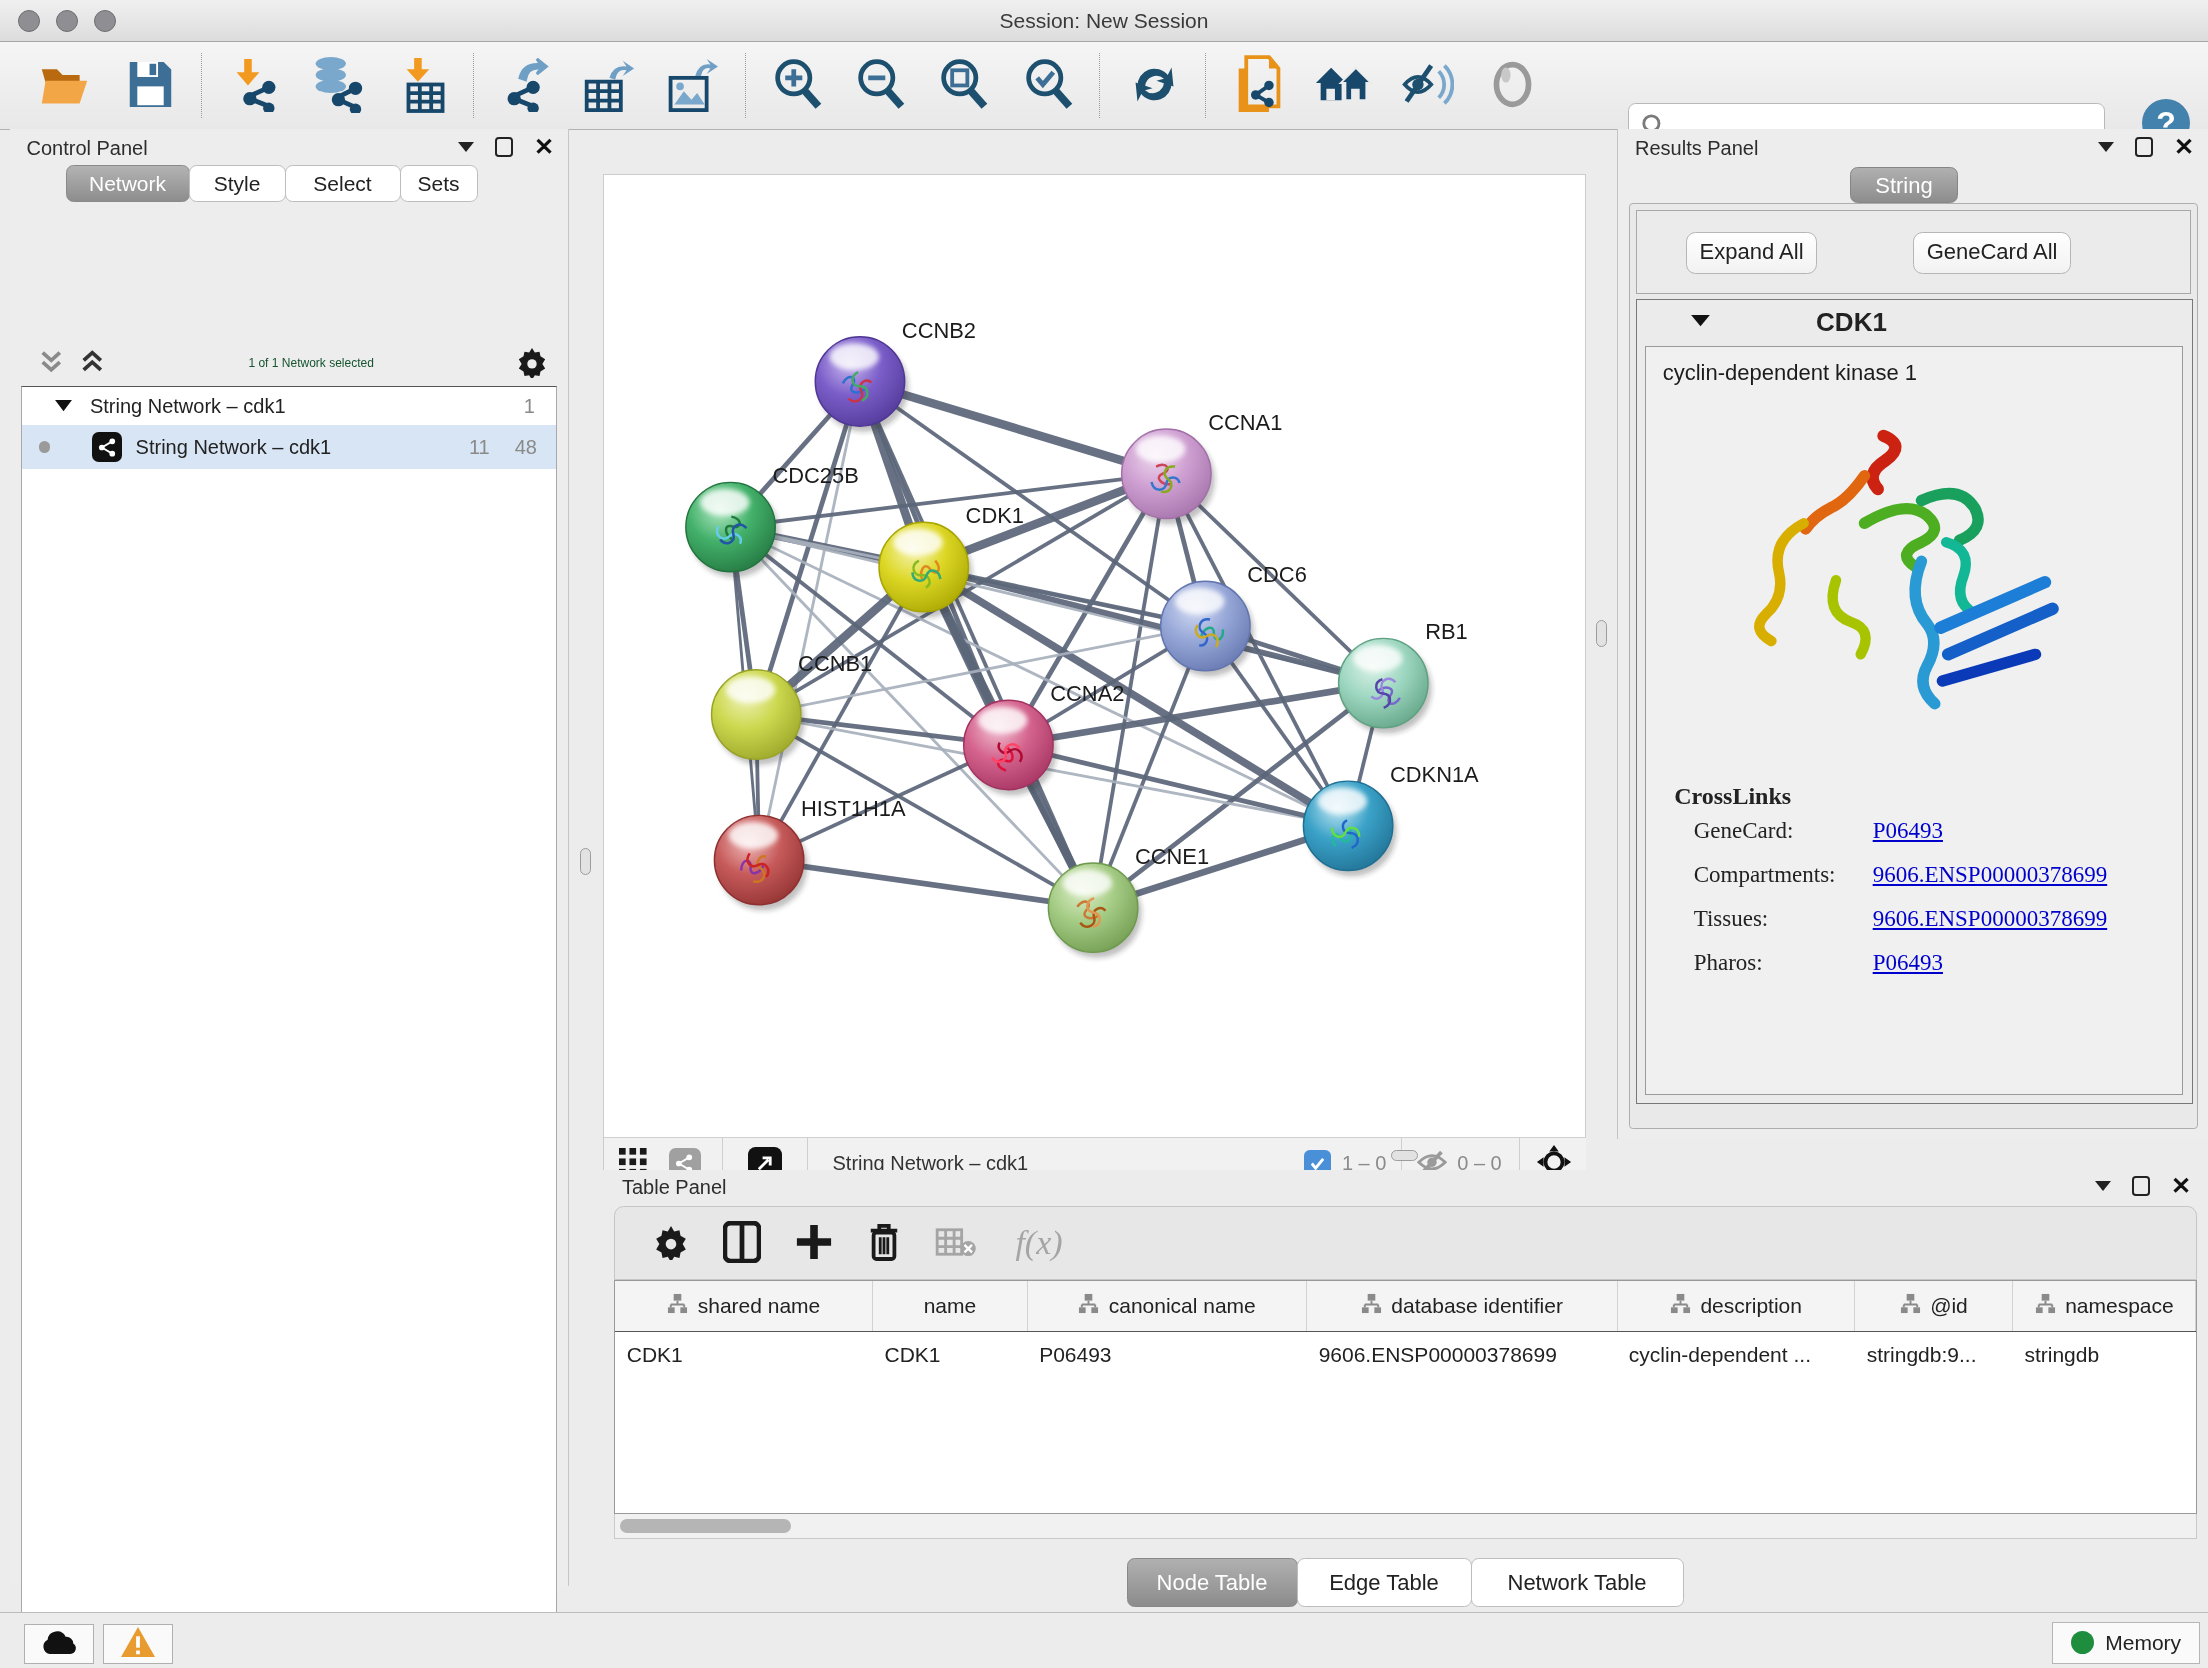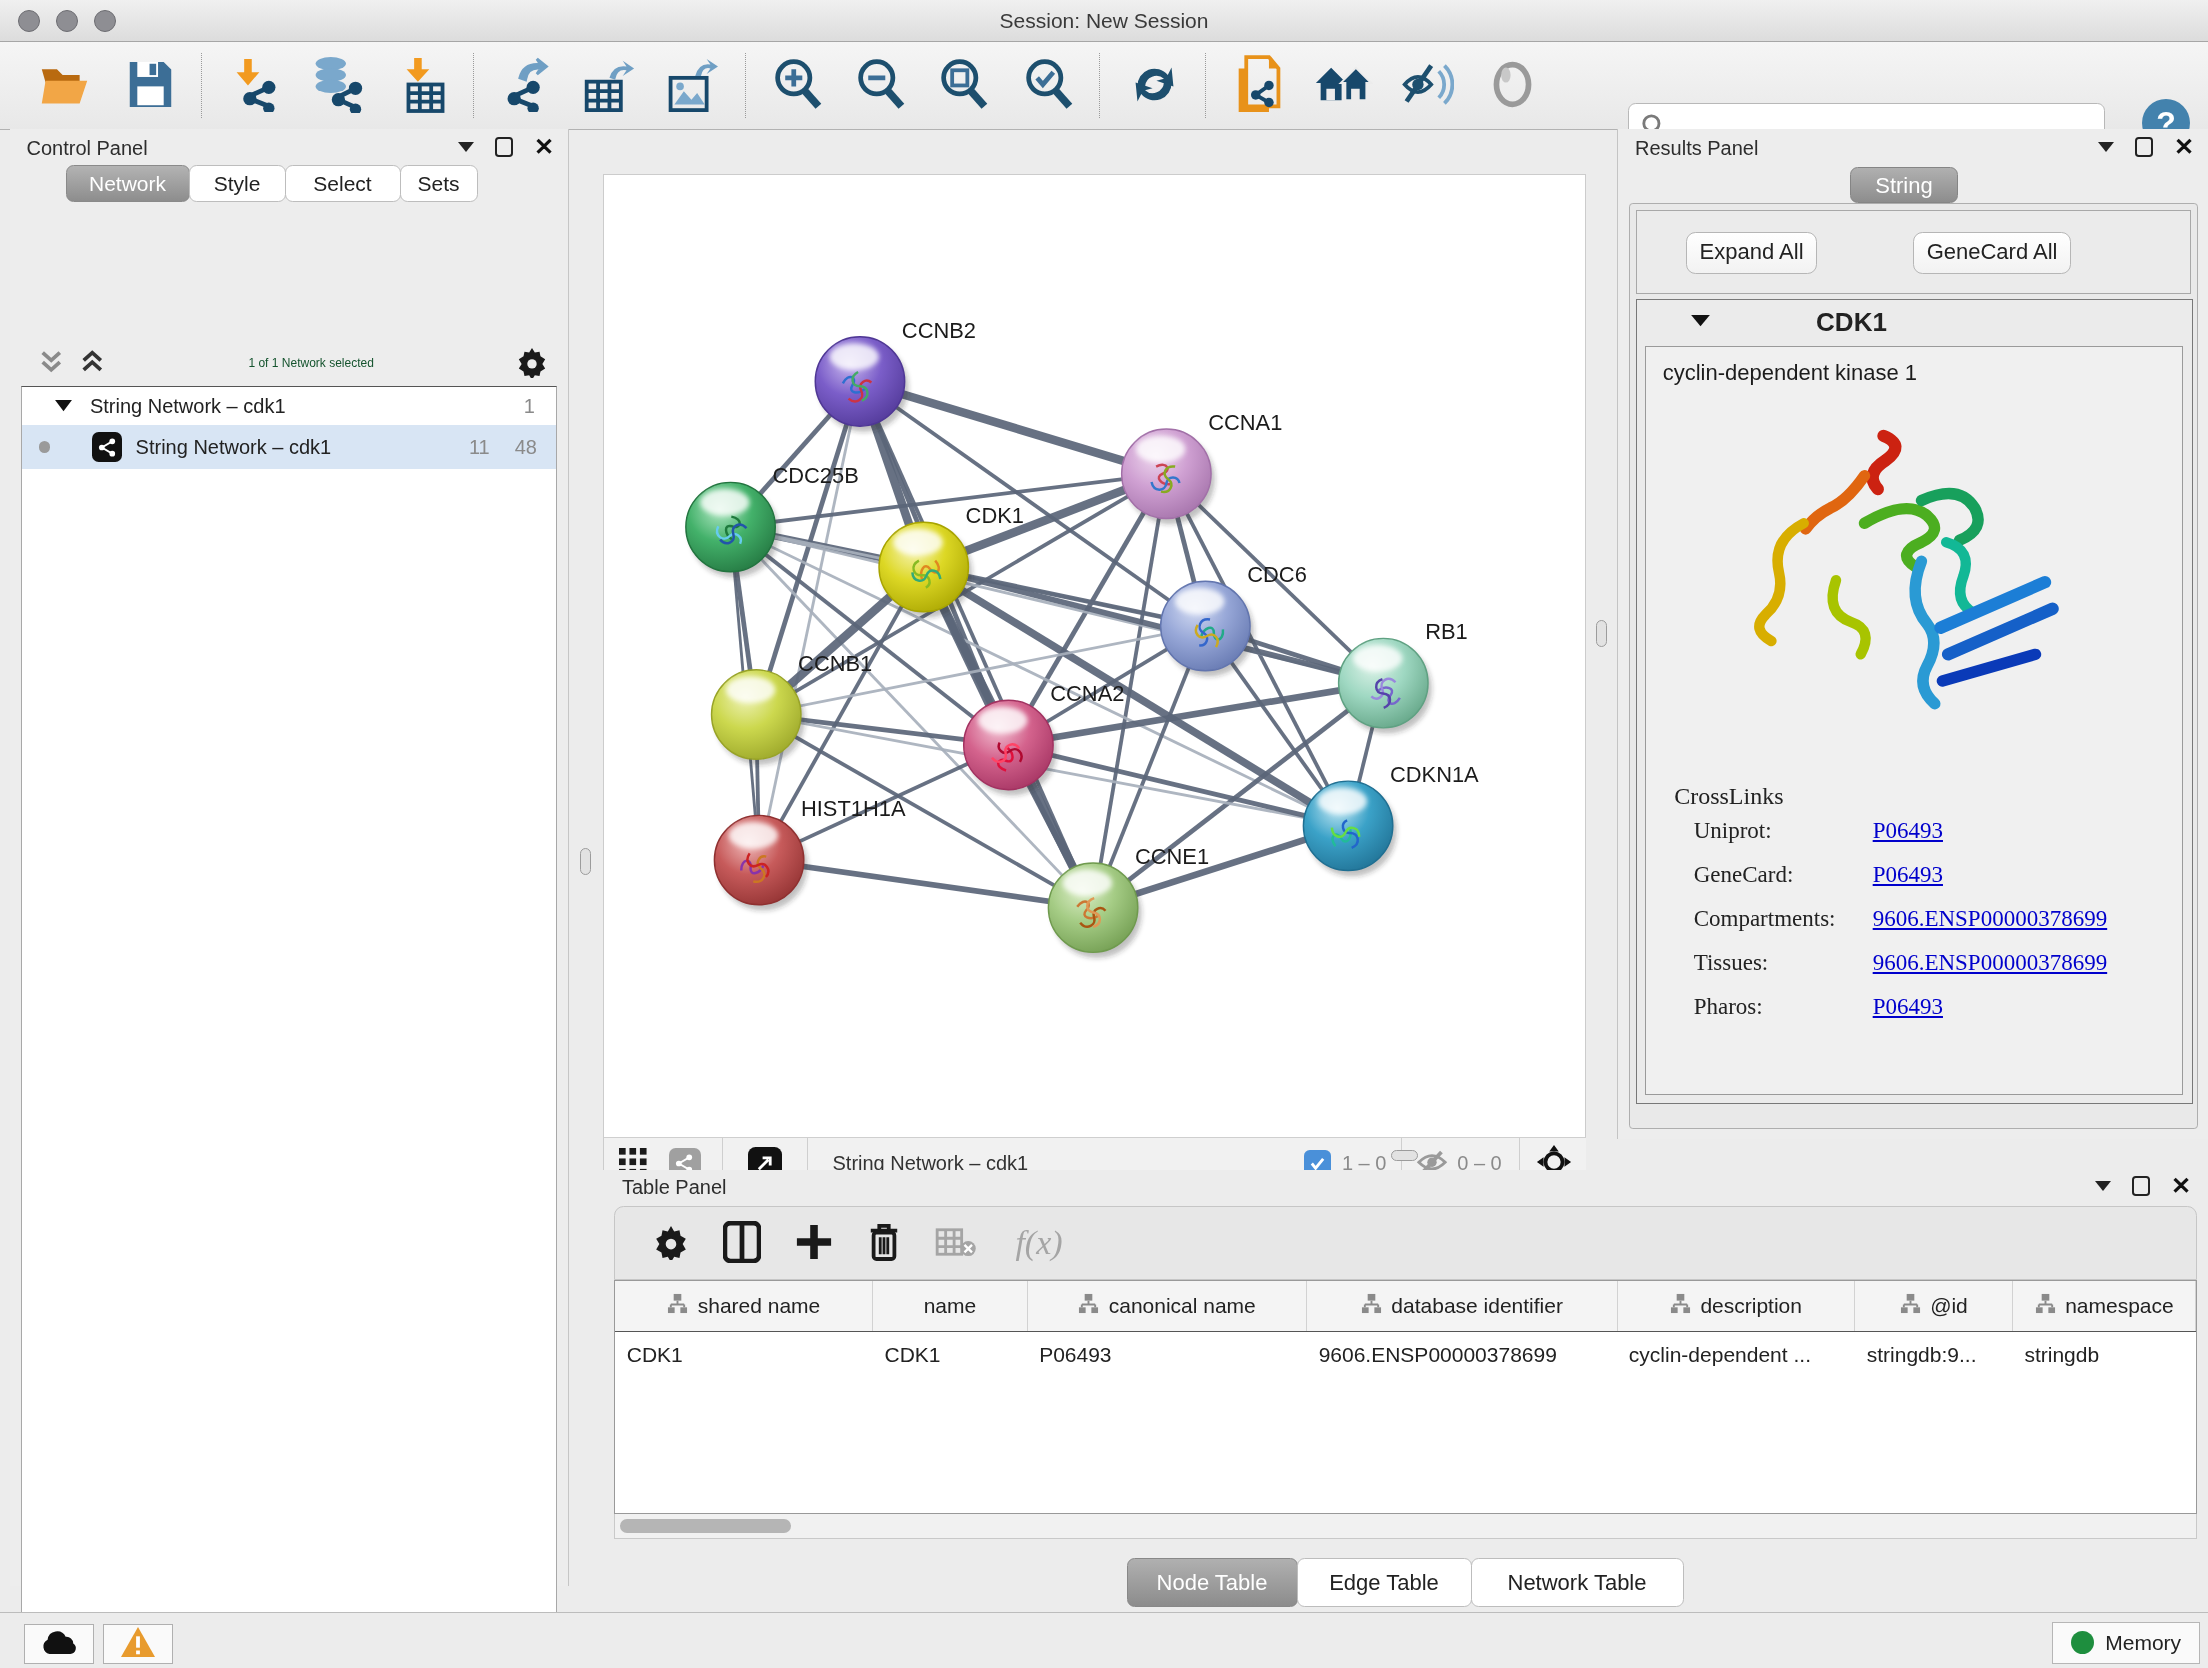--- a/index.html
+++ b/index.html
@@ -65,21 +65,21 @@
   .rp-outer { left:11.4px; top:74px; width:569px; height:926px; background:#e9e9e9; border:1px solid #aeaeae; border-radius:3.8px; }
   .rp-expandrow { left:5.7px; top:5.7px; width:555px; height:84px; border:1px solid #a8a8a8; background:#ebebeb; }
   .rp-btn { top:21px; height:42px; background:linear-gradient(#ffffff,#f2f2f2); border:1.9px solid #b6b6b6;
     border-radius:9.5px; font-size:22px; text-align:center; line-height:38px; }
   .cdk-box { left:5.7px; top:95px; width:557px; height:805px; border:1.9px solid #787878; background:#ebebeb; }
   .cdk-head { height:44px; display:flex; align-items:center; }
   .cdk-name { font-size:26px; font-weight:bold; }
   .cdk-inner { left:7.6px; top:46px; width:538px; height:749px; background:#f0f0f0; border:1px solid #9a9a9a; overflow:hidden; }
   .cdk-desc { font-size:22px; color:#1c1c1c; }
   .serif { font-family:"Liberation Serif", serif; }
-  .xl-title { font-size:24px; font-weight:normal; }
+  .xl-title { font-size:24px; font-weight:bold; }
   .xl-row { font-size:23px; height:44px; }
   .xl-link { color:#0000cc; text-decoration:underline; }
 
   
   .table-panel { left:603px; top:1170px; width:1605px; height:442px; background:#ececec; }
   .tp-toolbar { left:11.4px; top:36px; width:1583px; height:74px; background:#e7e7e7; border:1px solid #c6c6c6;
     border-radius:9.5px 9.5px 0 0; display:flex; align-items:center; }
   .tp-table { left:11.4px; top:110px; width:1583px; height:234px; background:#fff; border:1px solid #999; overflow:hidden;}
   .tp-header { display:flex; height:51px; background:#f4f4f4; border-bottom:1.9px solid #555; }
   .tp-hcell { display:flex; align-items:center; justify-content:center; gap:9.5px; font-size:21px;
@@ -628,21 +628,20 @@
               <path d="M236 140 q28 8 18 36 q-10 26 10 38" stroke="#12b896" stroke-width="11"></path>
               <path d="M210 160 q-16 40 6 66 q14 18 0 44 q-12 22 8 40" stroke="#2a9ad4" stroke-width="12"></path>
               <path d="M230 230 L340 182" stroke="#1c7ed6" stroke-width="13"></path>
               <path d="M238 258 L348 210" stroke="#1560c8" stroke-width="13"></path>
               <path d="M232 286 L330 258" stroke="#0a3ab8" stroke-width="12"></path>
             </g>
           </svg>
         </div>
         <div class="serif xl-title" style="margin:19px 0 7.6px 28.5px">CrossLinks</div>
         <div id="crosslinks" style="margin-left:48px">
-            <div class="serif xl-row"><span style="display: inline-block; width: 179px;">Uniprot:</span><span class="xl-link">P06493</span></div>
             <div class="serif xl-row"><span style="display: inline-block; width: 179px;">GeneCard:</span><span class="xl-link">P06493</span></div>
             <div class="serif xl-row"><span style="display: inline-block; width: 179px;">Compartments:</span><span class="xl-link">9606.ENSP00000378699</span></div>
             <div class="serif xl-row"><span style="display: inline-block; width: 179px;">Tissues:</span><span class="xl-link">9606.ENSP00000378699</span></div>
             <div class="serif xl-row"><span style="display: inline-block; width: 179px;">Pharos:</span><span class="xl-link">P06493</span></div>
           </div>
       </div>
     </div>
   </div>
 </div>
 

